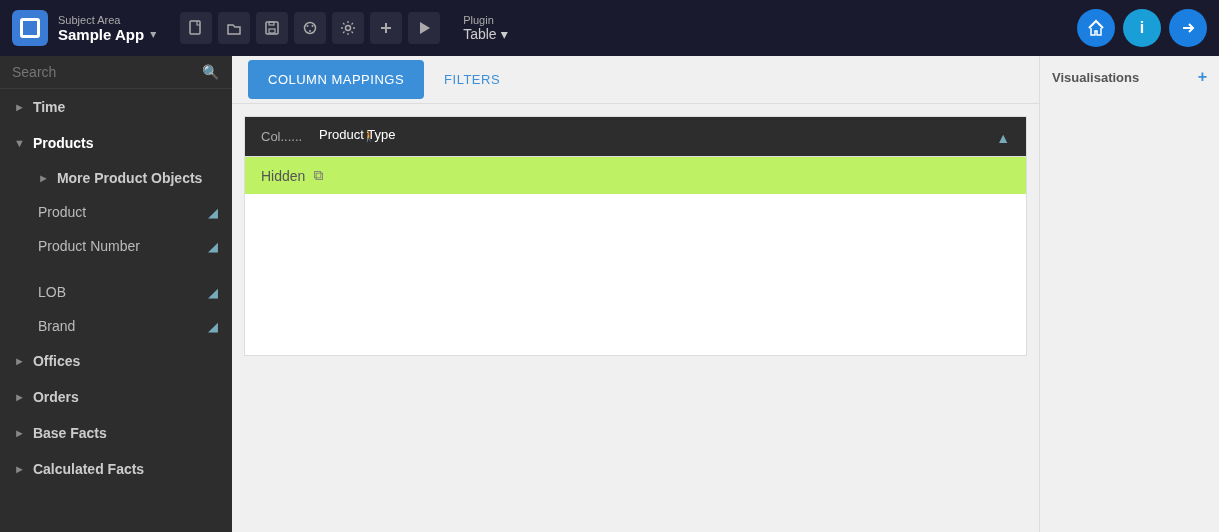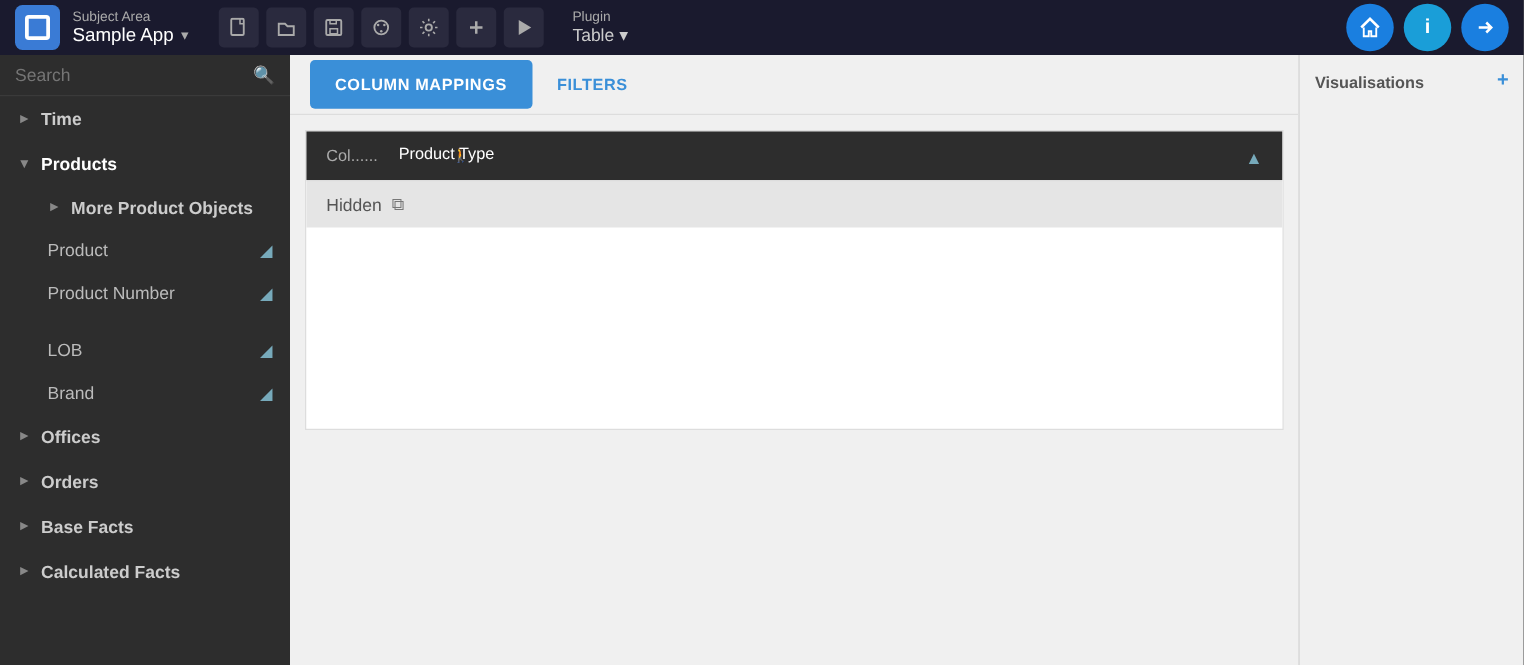--- a/index.html
+++ b/index.html
@@ -3,21 +3,21 @@
   <meta charset="utf-8">
   <style>
     * { box-sizing: border-box; margin: 0; padding: 0; }
     body { font-family: 'Segoe UI', Arial, sans-serif; background: #2d2d2d; color: #ccc; height: 532px; width: 1219px; overflow: hidden; display: flex; flex-direction: column; }
 
     
     .top-bar {
       display: flex;
       align-items: center;
       background: #1a1a2e;
-      height: 44px;
+      height: 56px;
       padding: 0 12px;
       flex-shrink: 0;
     }
     .app-logo {
       width: 36px; height: 36px;
       background: #3a7bd5;
       border-radius: 6px;
       display: flex; align-items: center; justify-content: center;
       margin-right: 10px;
     }
@@ -27,21 +27,21 @@
       border-radius: 3px;
     }
     .subject-area-label {
       font-size: 11px; color: #aaa;
       display: block;
     }
     .app-name-row {
       display: flex; align-items: center; gap: 6px;
     }
     .app-name {
-      font-size: 15px; font-weight: 400; color: #fff;
+      font-size: 15px; font-weight: 700; color: #fff;
     }
     .dropdown-arrow {
       color: #aaa; font-size: 12px; cursor: pointer;
     }
     .top-bar-icons {
       display: flex; align-items: center; gap: 6px; margin-left: 24px;
     }
     .top-bar-icon {
       width: 32px; height: 32px;
       background: #2a2a3e;
@@ -141,21 +141,21 @@
       display: flex; align-items: center;
       background: #f0f0f0;
       border-bottom: 1px solid #ddd;
       padding: 0 16px;
       height: 48px;
       flex-shrink: 0;
     }
     .tab {
       padding: 12px 20px;
       font-size: 13px;
-      font-weight: 700;
+      font-weight: 400;
       cursor: pointer;
       color: #3a8fd8;
       letter-spacing: 0.5px;
       text-transform: uppercase;
       border: none; background: none;
     }
     .tab.active {
       background: #3a8fd8;
       color: white;
       border-radius: 4px;
@@ -203,21 +203,21 @@
       right: 16px;
       top: 13px;
     }
     .cursor-indicator {
       color: #ccc;
       font-size: 11px;
     }
     .mapping-row {
       display: flex; align-items: center;
       padding: 10px 16px;
-      background: #e5e5e5;
+      background: #bef264;
       border-top: 1px solid #ddd;
       font-size: 14px;
       color: #555;
       gap: 8px;
     }
     .copy-icon { color: #777; font-size: 14px; cursor: pointer; }
 
     
     .right-panel {
       width: 180px;

